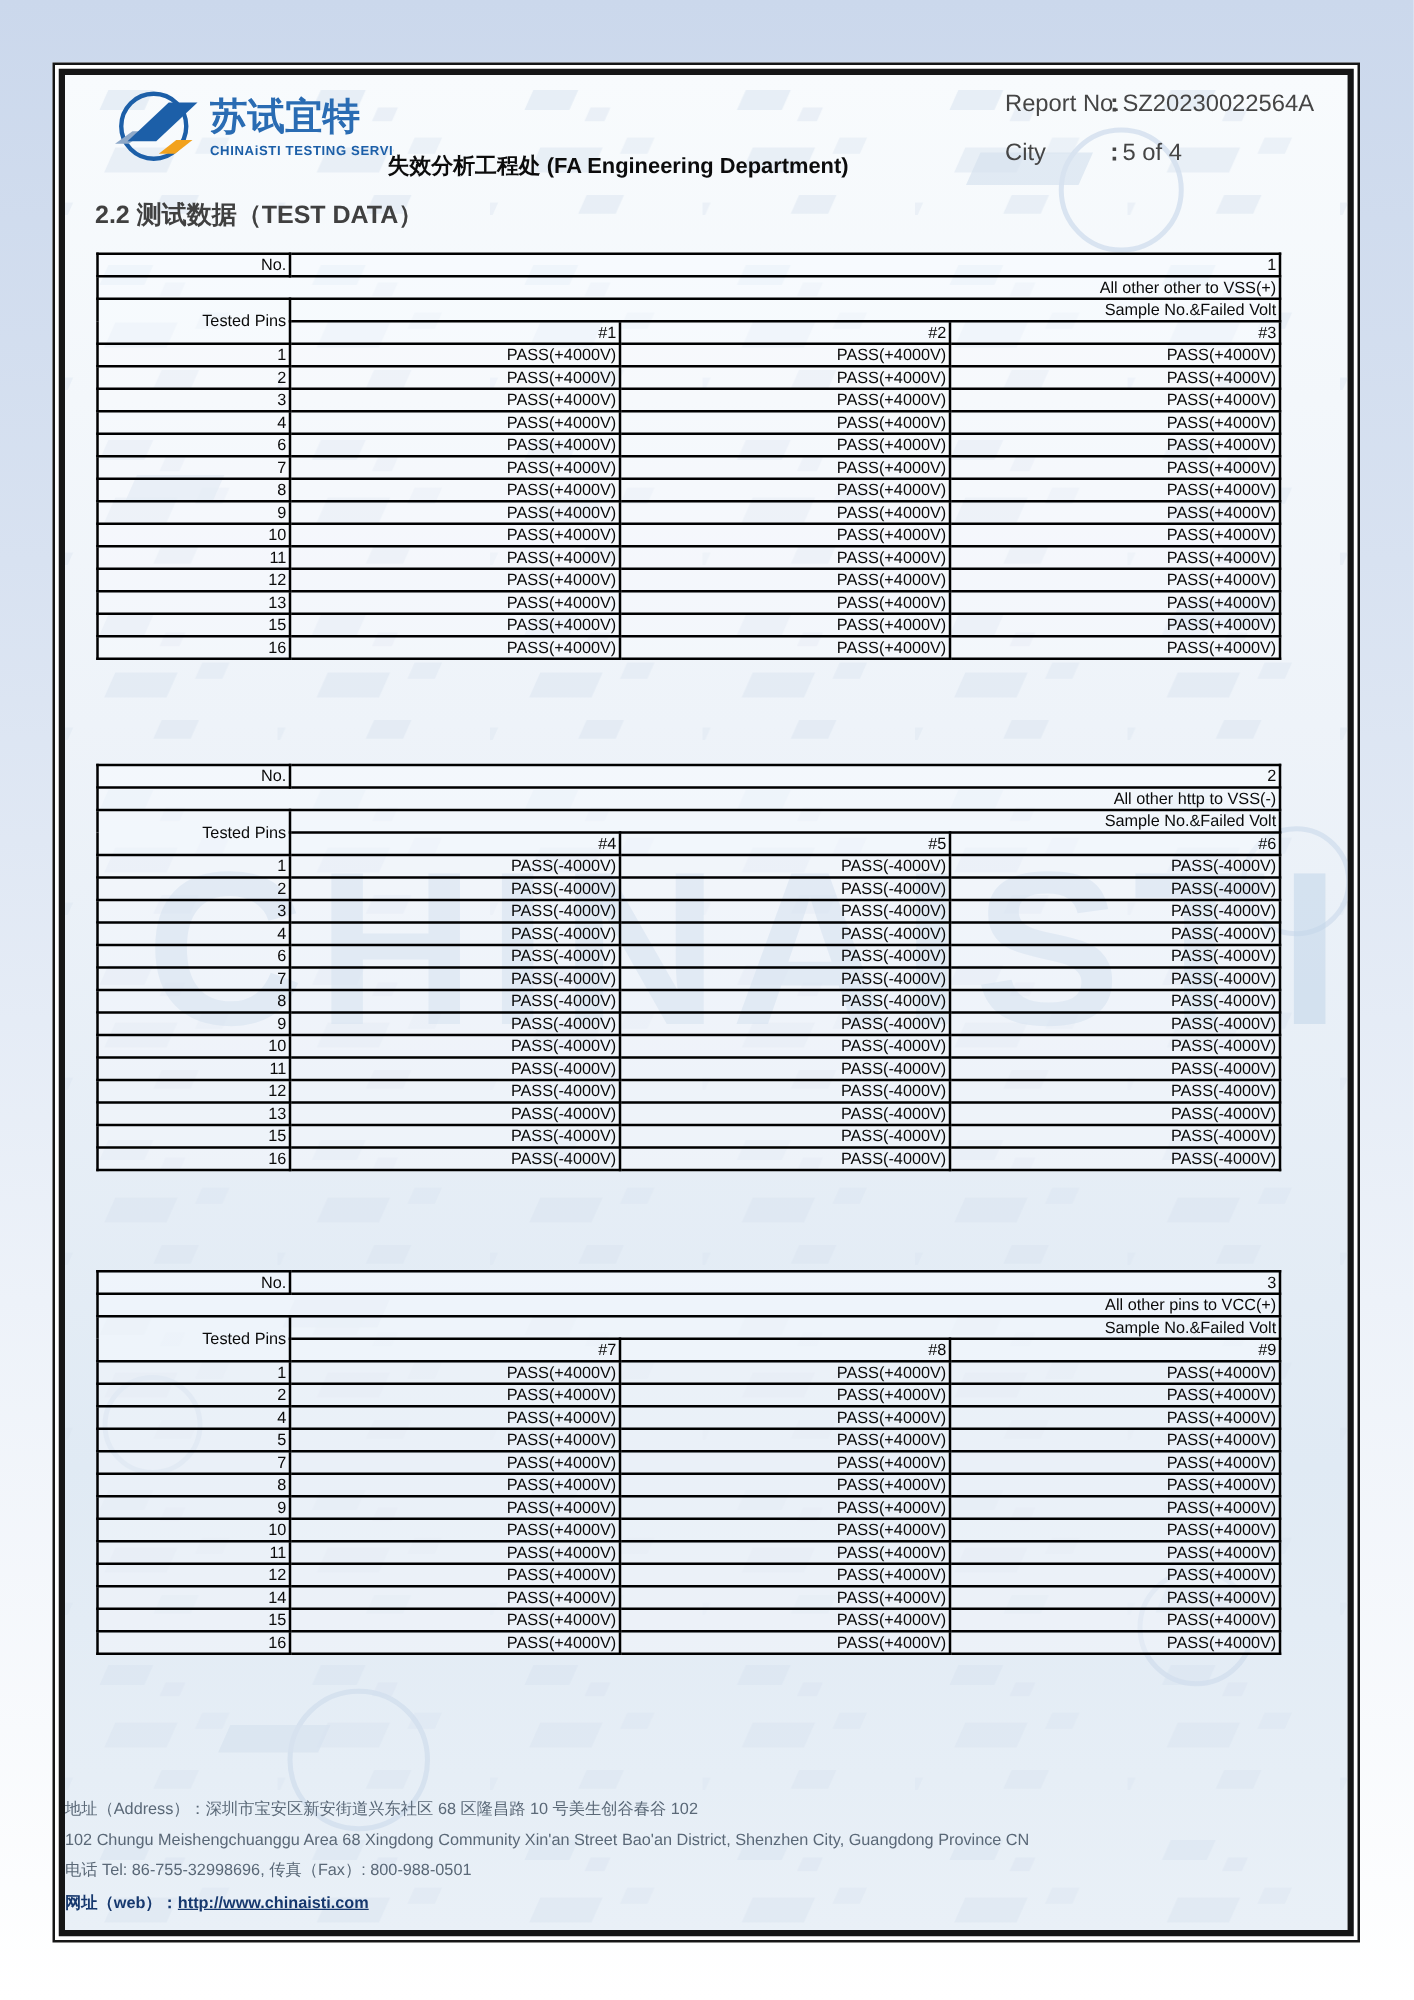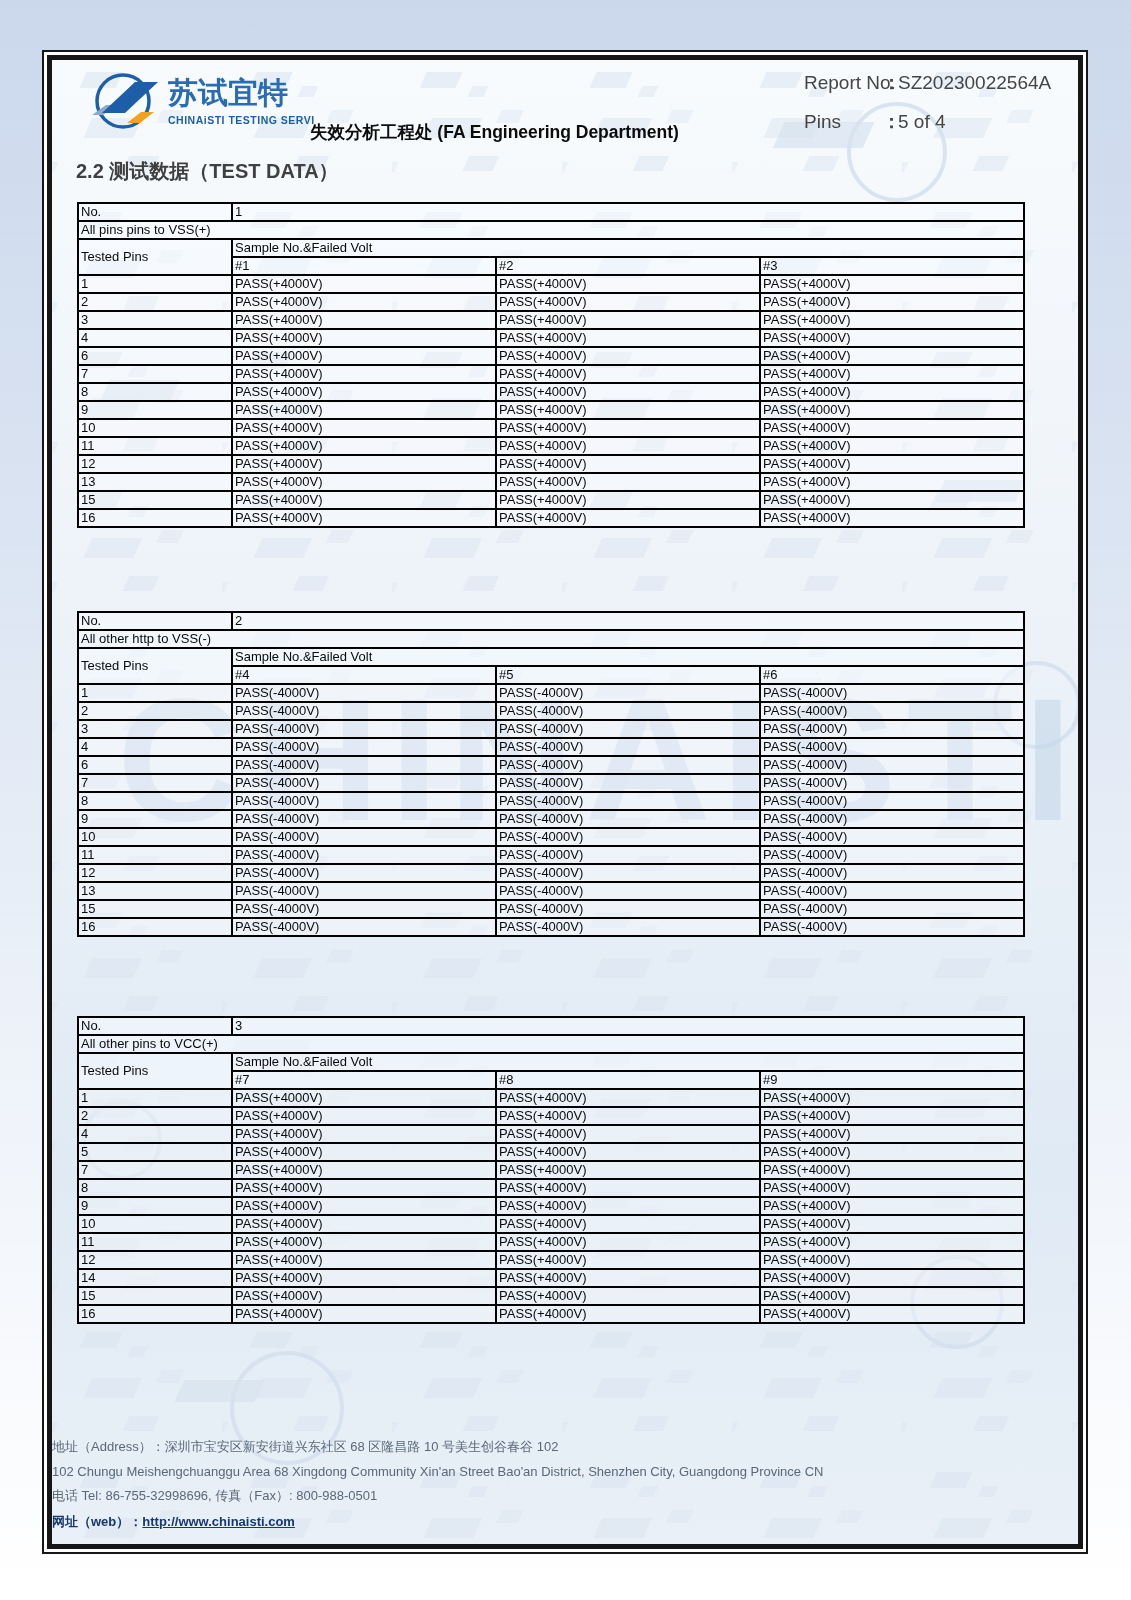--- a/index.html
+++ b/index.html
@@ -32,21 +32,21 @@
   .report-line { margin-bottom:13px; white-space:nowrap; }
   .report-line .lbl { display:inline-block; width:78px; }
   .report-line .col { display:inline-block; width:16px; font-weight:bold; }
 
   .section-title { left:24px; top:98px; font-size:20px; font-weight:bold; color:#404040; white-space:nowrap; }
 
   
   table.dtable {
     position:absolute; left:25px; width:948px; z-index:2;
     border-collapse:collapse; table-layout:fixed;
-    font-size:13px; color:#0a0a0a; text-align:left;
+    font-size:13px; color:#0a0a0a; text-align:right;
   }
   table.dtable col.c0 { width:154px; }
   table.dtable td {
     border:2px solid #000; height:18px; line-height:16px;
     padding:0 2px; background:rgba(252,253,255,.35); overflow:hidden; white-space:nowrap;
   }
   table.dtable tbody.hdr td { background:rgba(248,251,255,.55); }
   .t1 { top:142px; } .t2 { top:551px; } .t3 { top:956px; }
 
   
@@ -112,40 +112,40 @@
       </svg>
     </div>
 
     <div class="layer dept-title">失效分析工程处 (FA Engineering Department)</div>
 
     <div class="layer report-block">
       <div class="report-line">
         <span class="lbl">Report No.</span><span class="col">：</span><span>SZ20230022564A</span>
       </div>
       <div class="report-line">
-        <span class="lbl">Pins</span><span class="col">：</span><span>5  of  4</span>
+        <span class="lbl">City</span><span class="col">：</span><span>5  of  4</span>
       </div>
     </div>
 
     <div class="layer section-title">2.2 测试数据（TEST DATA）</div>
 
     <table class="dtable t1">
       <colgroup>
           <col class="c0">
           <col>
           <col>
           <col>
         </colgroup>
       <tbody class="hdr">
         <tr>
           <td>No.</td>
           <td colspan="3">1</td>
         </tr>
         <tr>
-          <td colspan="4">All pins pins to VSS(+)</td>
+          <td colspan="4">All other other to VSS(+)</td>
         </tr>
         <tr>
           <td rowspan="2">Tested Pins</td>
           <td colspan="3">Sample No.&amp;Failed Volt</td>
         </tr>
         <tr>
           <td>#1</td>
           <td>#2</td>
           <td>#3</td>
         </tr>

